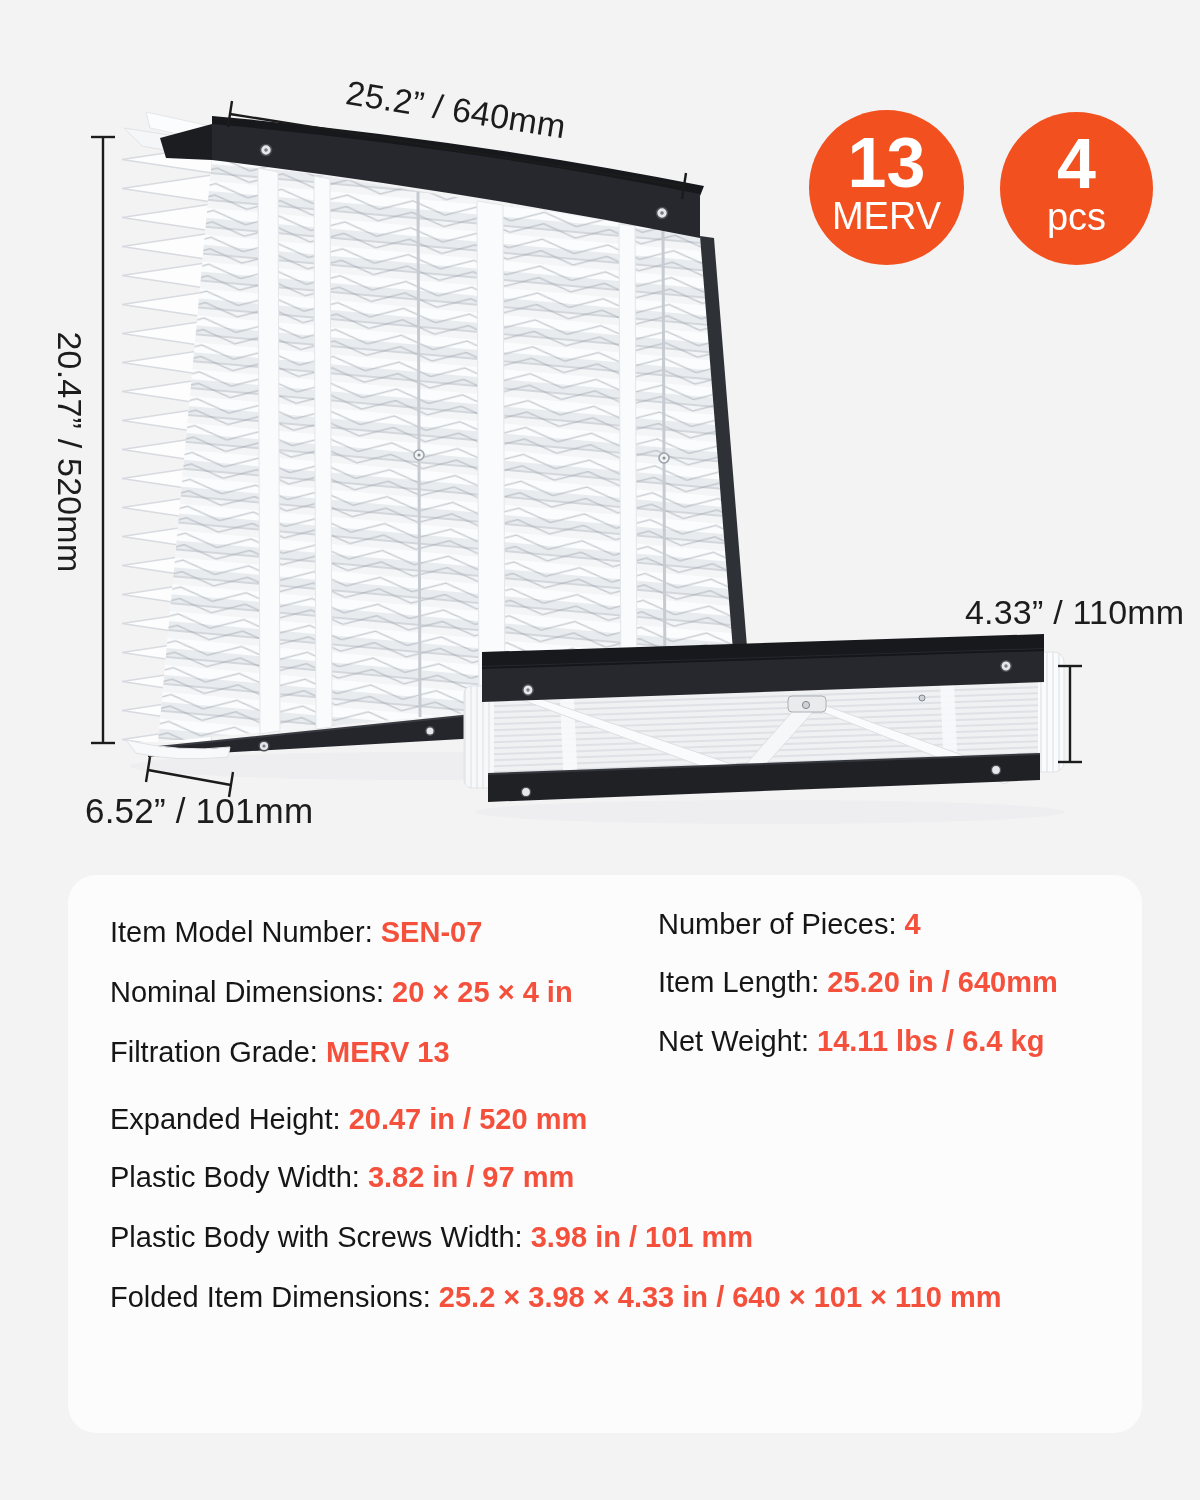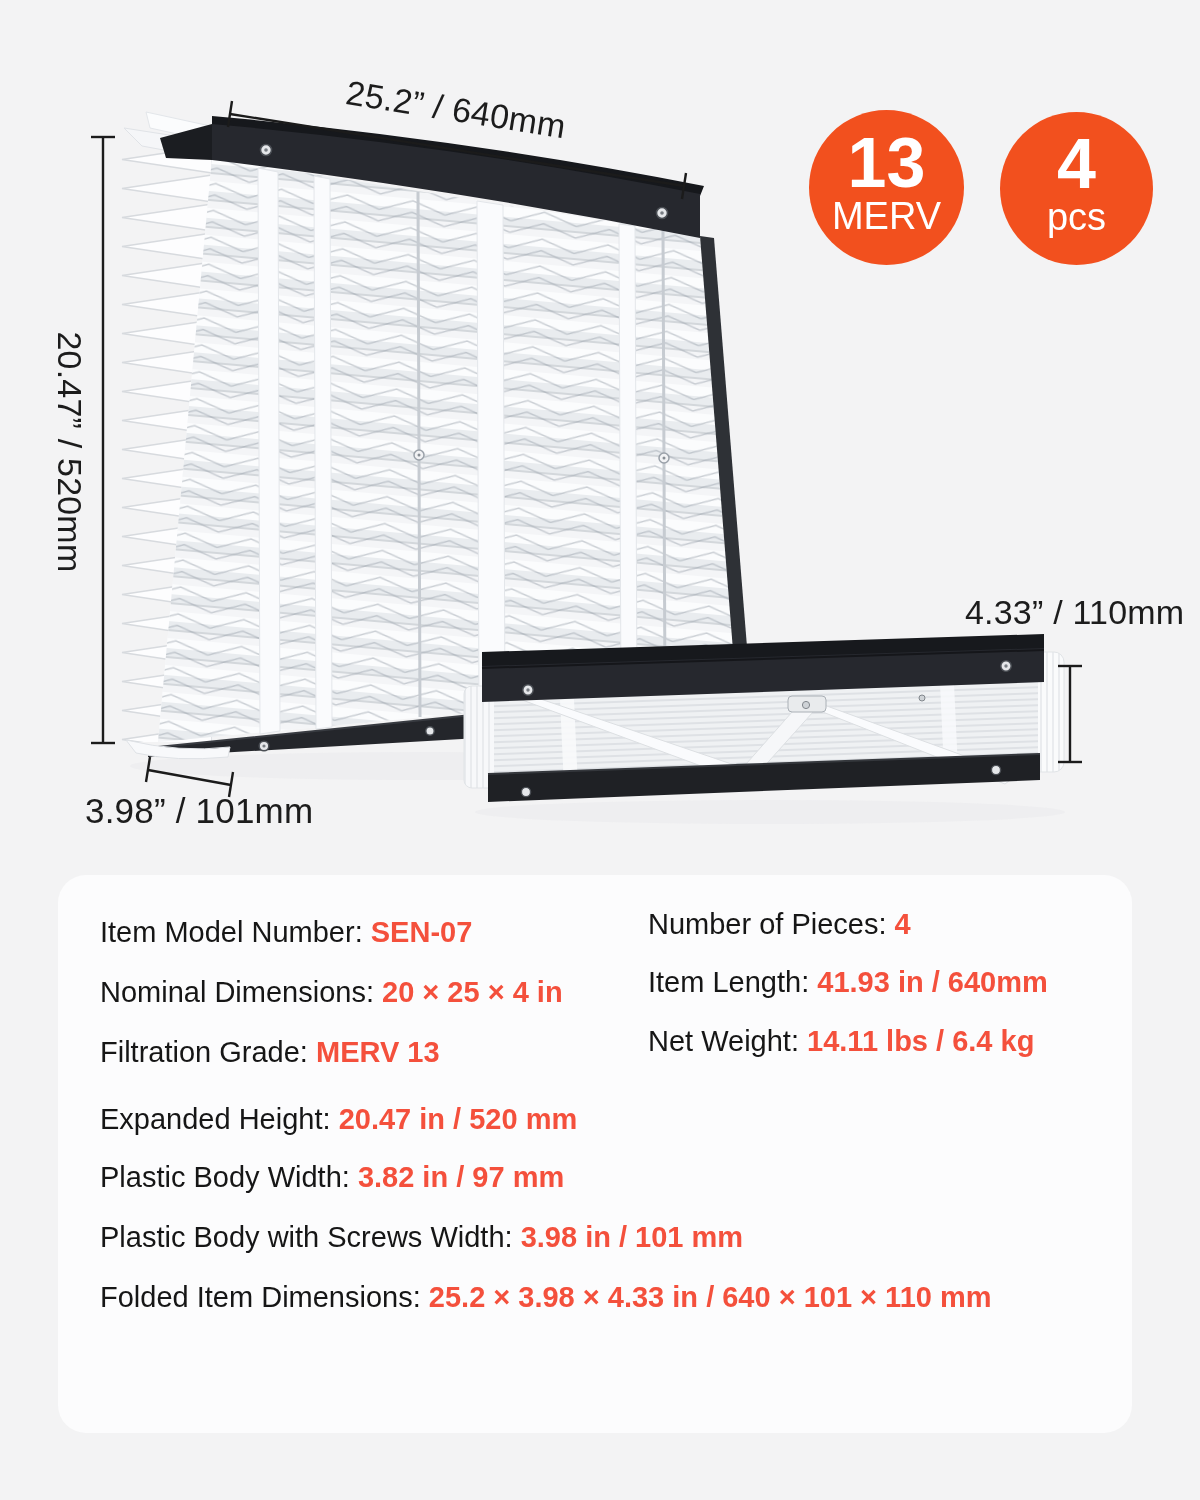--- a/index.html
+++ b/index.html
@@ -12,21 +12,21 @@
   #dim-left{left:-49px;top:430px;width:236px;transform:rotate(90deg);}
   #dim-bottom{left:85px;top:791px;width:212px;font-size:35px;}
   #dim-side{left:965px;top:593px;width:214px;}
   .badge{position:absolute;border-radius:50%;background:#f2501e;color:#fff;
          display:flex;flex-direction:column;align-items:center;justify-content:center;
          text-align:right;transform:translateZ(0);}
   #badge-merv{left:809px;top:110px;width:155px;height:155px;}
   #badge-pcs{left:1000px;top:112px;width:153px;height:153px;}
   .badge .big{font-size:70px;font-weight:700;line-height:.92;margin-top:-6px;}
   .badge .small{font-size:38px;font-weight:400;line-height:1.1;}
-  #spec-panel{position:absolute;left:58px;top:875px;width:1074px;height:558px;
+  #spec-panel{position:absolute;left:68px;top:875px;width:1074px;height:558px;
               background:#fcfcfd;border-radius:28px;}
   .spec-row{position:absolute;white-space:nowrap;font-size:29px;color:#161616;}
   .spec-row .lbl{color:#161616;font-weight:400;}
   .spec-row .val{color:#f4503c;font-weight:700;}
   .col-l{left:42px;}
   .col-r{left:590px;}
 </style>
 </head>
 <body>
 
@@ -181,21 +181,21 @@
       <g>
         <line x1="1070" y1="666" x2="1070" y2="762"></line>
         <line x1="1058" y1="666" x2="1082" y2="666"></line>
         <line x1="1058" y1="762" x2="1082" y2="762"></line>
       </g>
     </g>
   </svg>
 
   <div class="dim-label" id="dim-top">25.2” / 640mm</div>
   <div class="dim-label" id="dim-left">20.47” / 520mm</div>
-  <div class="dim-label" id="dim-bottom">3.98” / 101mm</div>
+  <div class="dim-label" id="dim-bottom">6.52” / 101mm</div>
   <div class="dim-label" id="dim-side">4.33” / 110mm</div>
 
   <div class="badge" id="badge-merv">
     <div class="big">13</div>
     <div class="small">MERV</div>
   </div>
   <div class="badge" id="badge-pcs">
     <div class="big">4</div>
     <div class="small">pcs</div>
   </div>
@@ -219,20 +219,20 @@
     <div class="spec-row col-l" style="top:346px">
       <span class="lbl">Plastic Body with Screws Width: </span><span class="val">3.98 in / 101 mm</span>
     </div>
     <div class="spec-row col-l" style="top:406px">
       <span class="lbl">Folded Item Dimensions: </span><span class="val">25.2 × 3.98 × 4.33 in / 640 × 101 × 110 mm</span>
     </div>
     <div class="spec-row col-r" style="top:33px">
       <span class="lbl">Number of Pieces: </span><span class="val">4</span>
     </div>
     <div class="spec-row col-r" style="top:91px">
-      <span class="lbl">Item Length: </span><span class="val">41.93 in / 640mm</span>
+      <span class="lbl">Item Length: </span><span class="val">25.20 in / 640mm</span>
     </div>
     <div class="spec-row col-r" style="top:150px">
       <span class="lbl">Net Weight: </span><span class="val">14.11 lbs / 6.4 kg</span>
     </div>
   </div>
 
 </div>
 
 </body></html>

